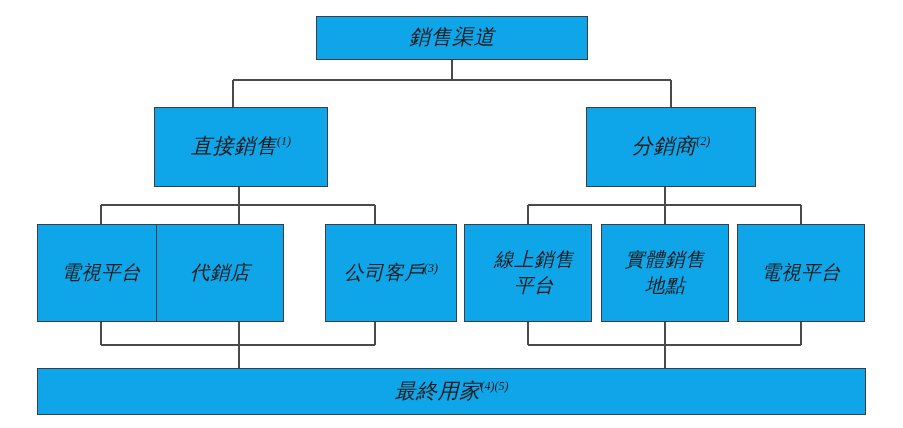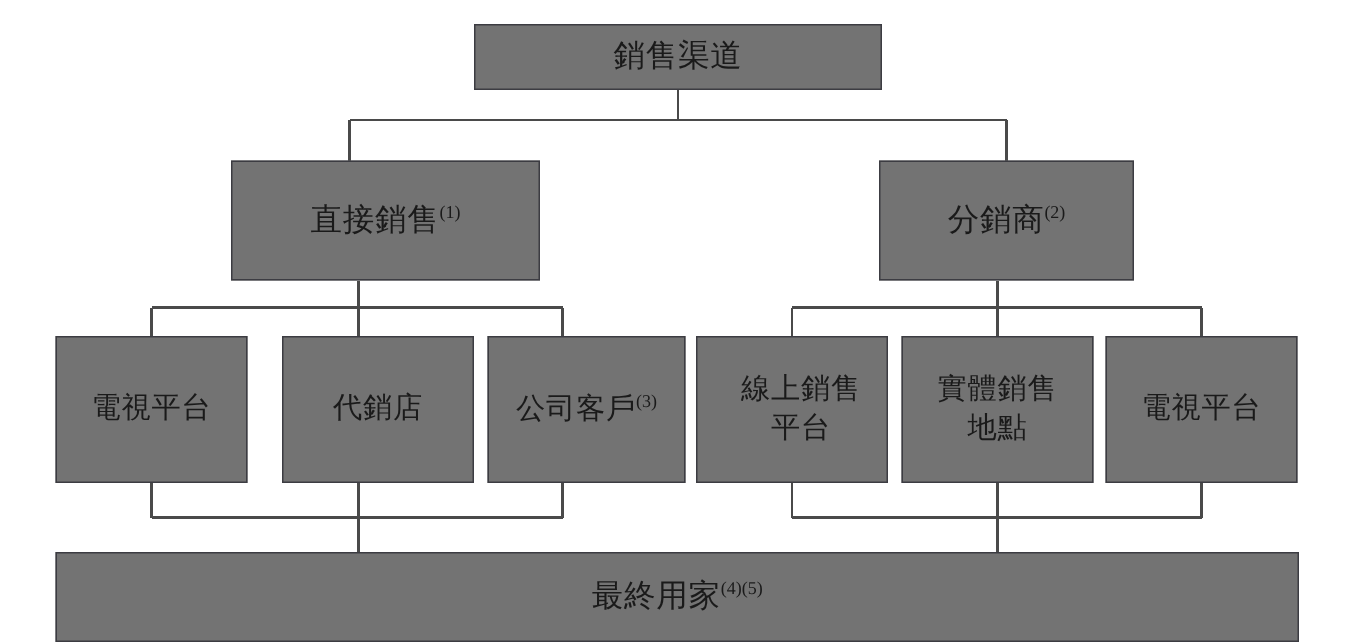--- a/index.html
+++ b/index.html
@@ -31,27 +31,28 @@
   }
   .conn {
     stroke: #4a4a4a;
     stroke-width: 1.6;
     fill: none;
     shape-rendering: crispEdges;
   }
   .node-box {
     position: absolute;
     box-sizing: border-box;
-    background: #737373;
+    background: #0ea5e9;
     border: 1.6px solid #3c3c42;
     display: flex;
     align-items: center;
     justify-content: center;
     text-align: center;
     z-index: 2;
+    font-style: italic;
   }
   .node-label {
     font-size: 20px;
     line-height: 1.32;
     letter-spacing: 0.5px;
     color: #1a1a1a;
     white-space: pre-line;
     display: inline-block;
     padding: 0 4px;
   }
@@ -99,33 +100,33 @@
     <path class="conn" d="M 665,322 L 665,345"></path>
     <path class="conn" d="M 801,322 L 801,345"></path>
     <path class="conn" d="M 528,345 L 801,345"></path>
     <path class="conn" d="M 665,345 L 665,368"></path>
   </svg>
 
   <div class="node-box level1" style="left:316px; top:16px; width:272px; height:44px;">
     <span class="node-label">銷售渠道</span>
   </div>
 
-  <div class="node-box level2" style="left:154px; top:107px; width:206px; height:80px;">
+  <div class="node-box level2" style="left:154px; top:107px; width:174px; height:80px;">
     <span class="node-label"><span>直接銷售</span><span class="fnote">(1)</span></span>
   </div>
 
   <div class="node-box level2" style="left:586px; top:107px; width:170px; height:80px;">
     <span class="node-label"><span>分銷商</span><span class="fnote">(2)</span></span>
   </div>
 
   <div class="node-box level3" style="left:37px; top:224px; width:128px; height:98px;">
     <span class="node-label">電視平台</span>
   </div>
 
-  <div class="node-box level3" style="left:188px; top:224px; width:128px; height:98px;">
+  <div class="node-box level3" style="left:156px; top:224px; width:128px; height:98px;">
     <span class="node-label">代銷店</span>
   </div>
 
   <div class="node-box level3" style="left:309px; top:224px; width:132px; height:98px;margin-left:16px;">
     <span class="node-label"><span>公司客戶</span><span class="fnote">(3)</span></span>
   </div>
 
   <div class="node-box level3" style="left:464px; top:224px; width:128px; height:98px;padding-left:12px;">
     <span class="node-label">線上銷售
 平台</span>
@@ -133,17 +134,17 @@
 
   <div class="node-box level3" style="left:601px; top:224px; width:128px; height:98px;">
     <span class="node-label">實體銷售
 地點</span>
   </div>
 
   <div class="node-box level3" style="left:737px; top:224px; width:128px; height:98px;">
     <span class="node-label">電視平台</span>
   </div>
 
-  <div class="node-box terminal" style="left:37px; top:368px; width:829px; height:60px;">
+  <div class="node-box terminal" style="left:37px; top:368px; width:829px; height:47px;">
     <span class="node-label"><span>最終用家</span><span class="fnote">(4)(5)</span></span>
   </div>
 
 </div>
 
 </body></html>

